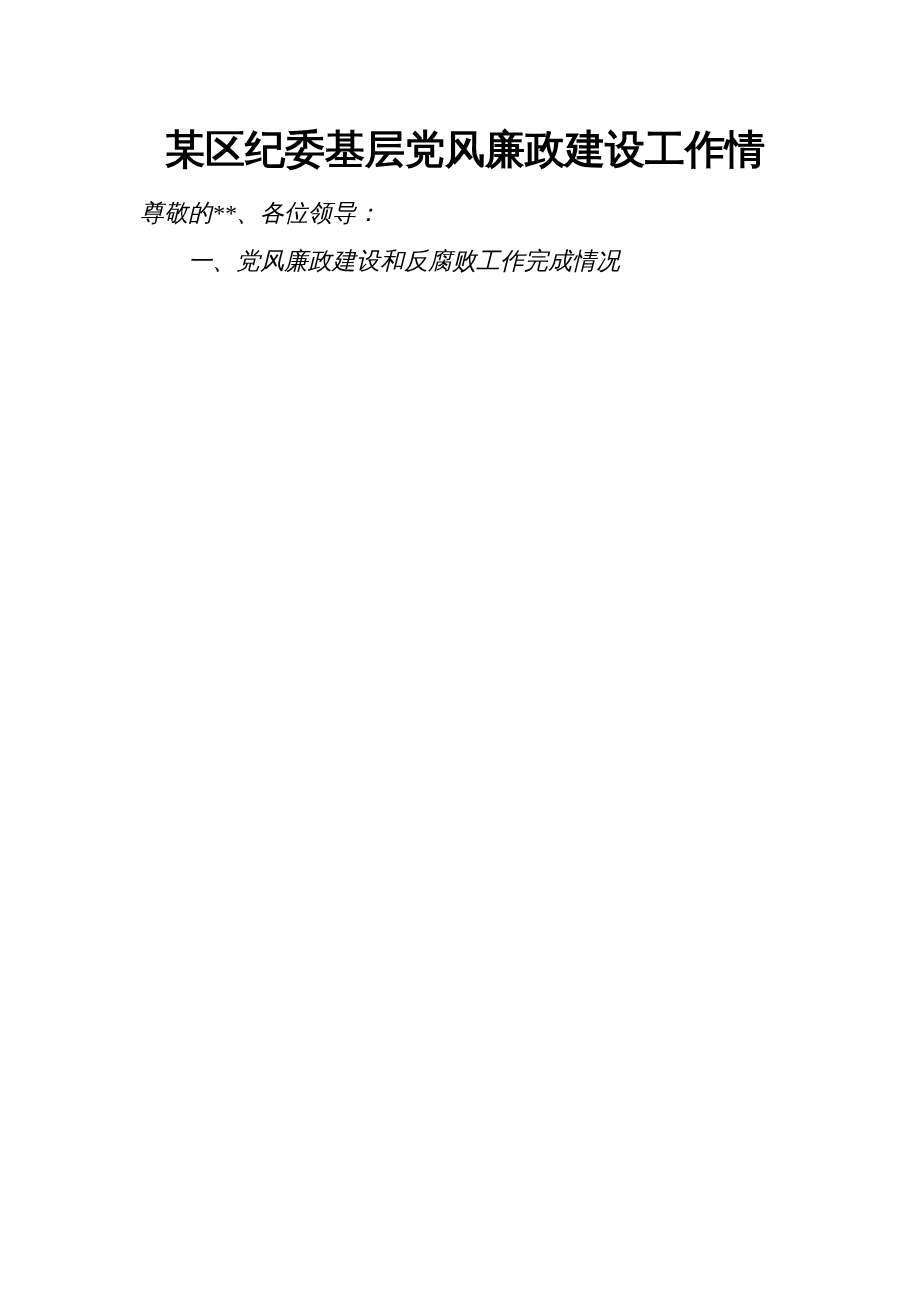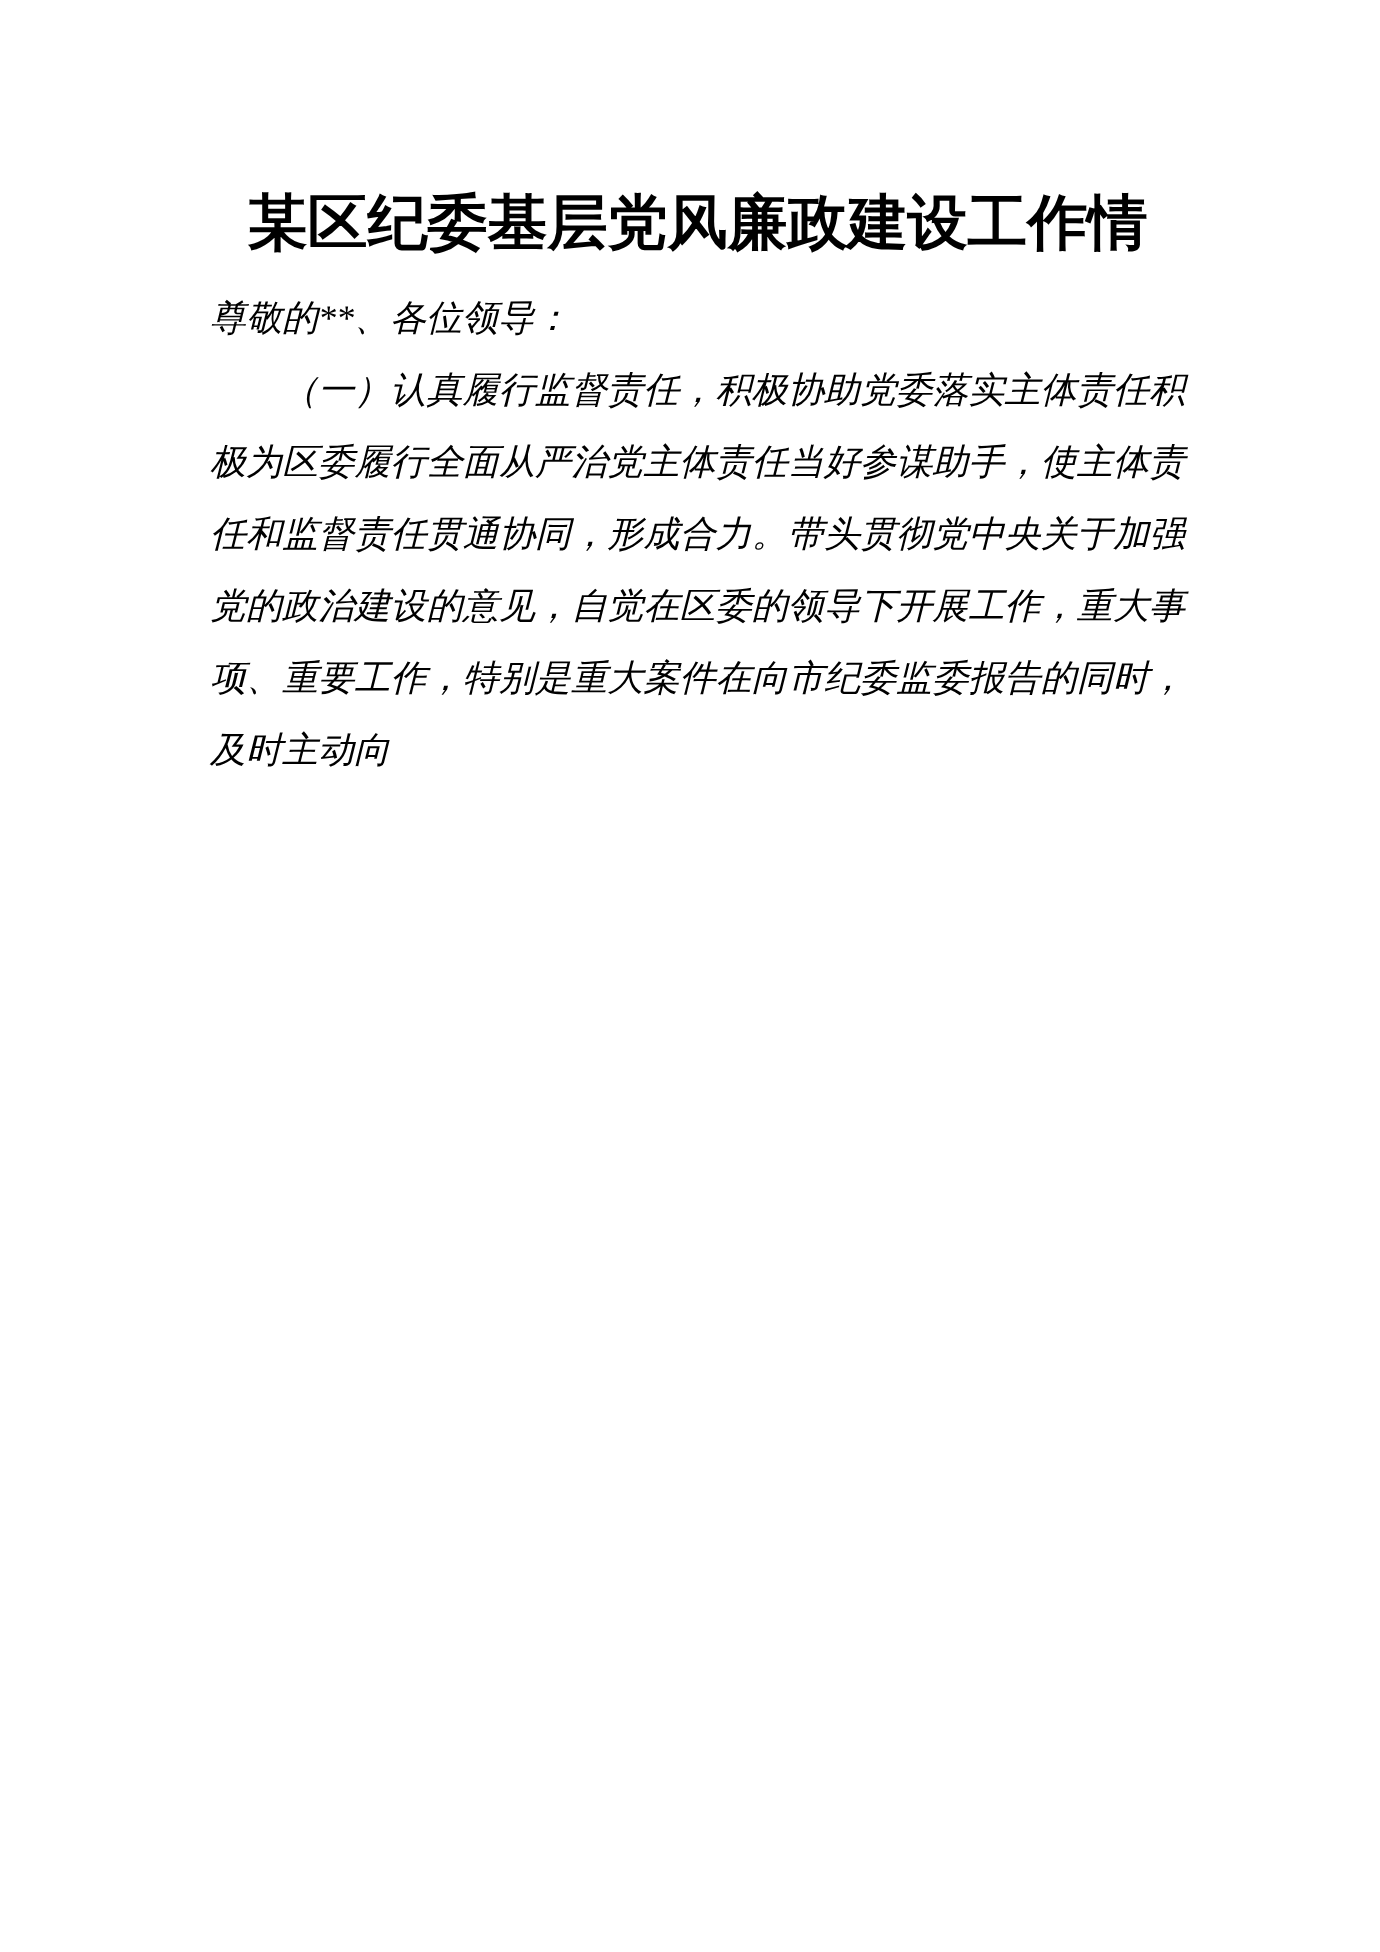--- a/index.html
+++ b/index.html
@@ -55,16 +55,16 @@
 </head>
 <body>
 
 <div class="page">
   <div class="content">
     <h1 class="title">
       <div class="title-line">某区纪委基层党风廉政建设工作情</div>
     </h1>
     <div class="body">
         <p class="para">尊敬的**、各位领导：</p>
-        <p class="para indent">（一）认真履行监督责任，积极协助党委落实主体责任积极为区委履行全面从严治党主体责任当好参谋助手，使主体责任和监督责任贯通协同，形成合力。带头贯彻党中央关于加强党的政治建设的意见，自觉在区委的领导下开展工作，重大事项、重要工作，特别是重大案件在向市纪委监委报告的同时，及时主动向</p>
+        <p class="para indent">一、党风廉政建设和反腐败工作完成情况</p>
       </div>
   </div>
 </div>
 
 </body></html>

